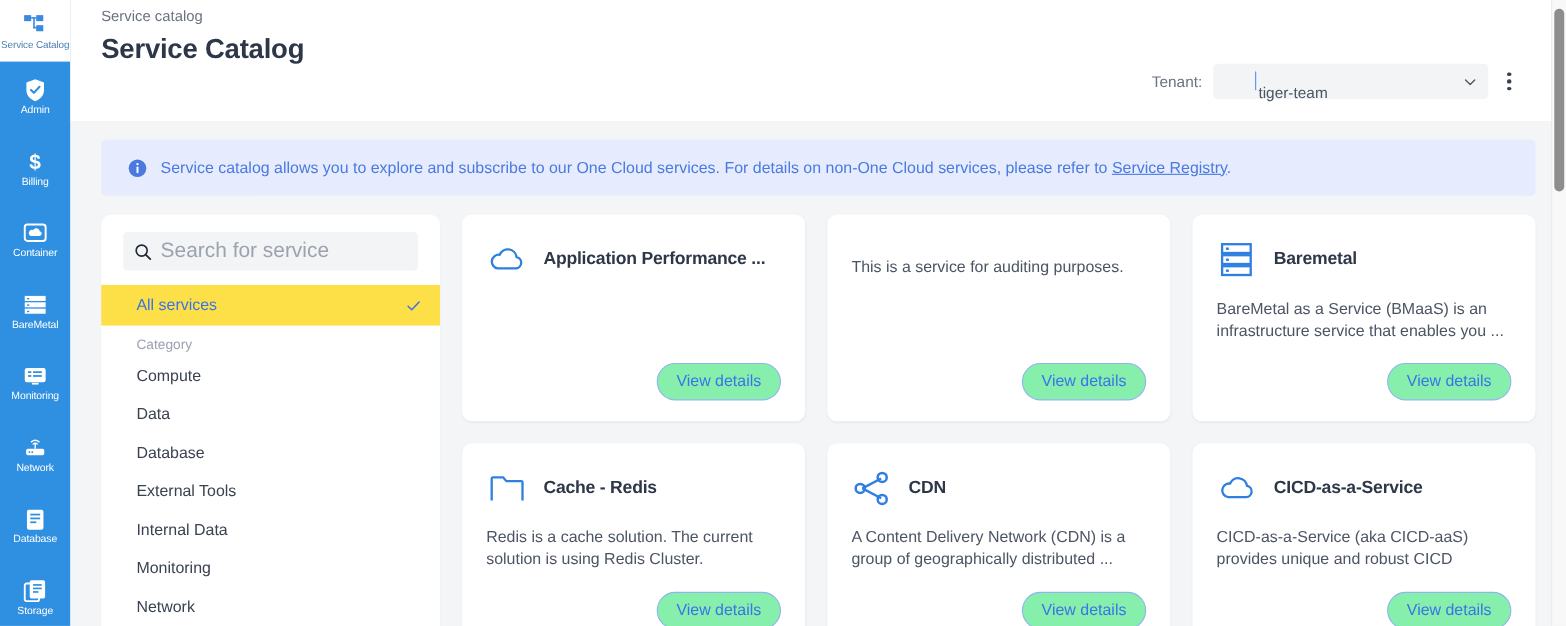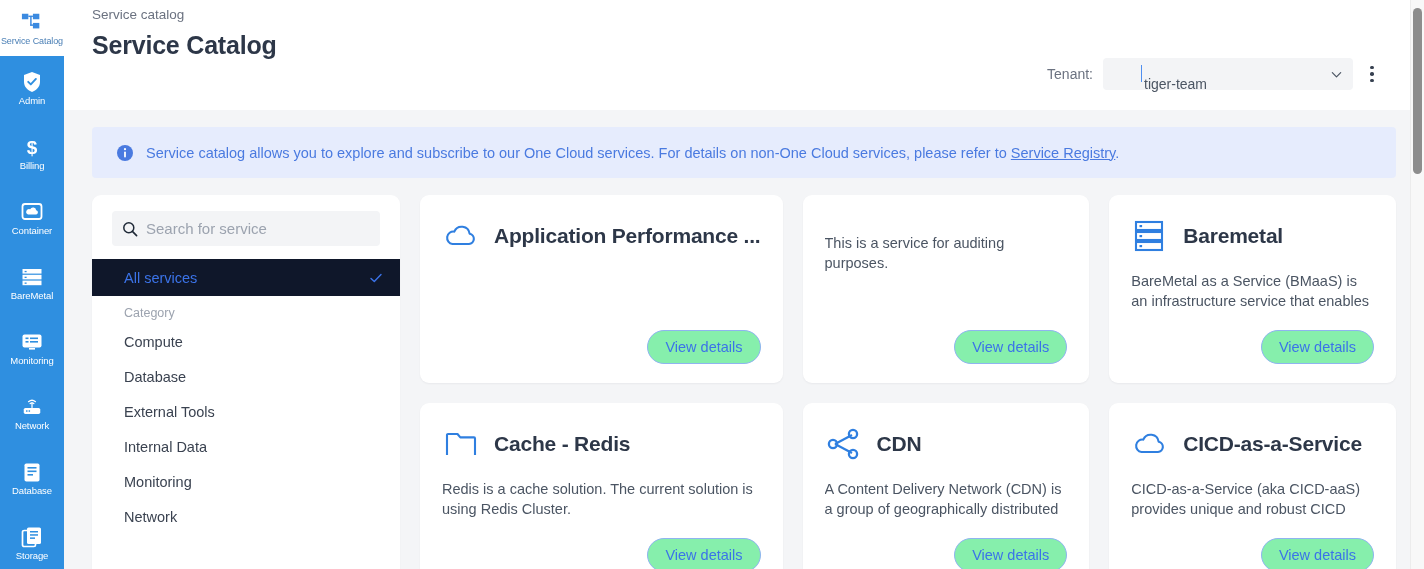--- a/index.html
+++ b/index.html
@@ -131,27 +131,27 @@
     background: #f3f4f6;
     border-radius: 4px;
     display: flex; align-items: center;
     padding: 0 10px;
     gap: 8px;
   }
   .search-box svg { flex: 0 0 16px; }
   .search-box input {
     border: none; outline: none; background: transparent;
     font-family: "Liberation Sans", sans-serif;
-    font-size: 15px; color: #374151;
+    font-size: 19px; color: #374151;
     width: 100%;
   }
   .search-box input::placeholder { color: #9ca3af; }
   .all-services {
     height: 37px;
-    background: #0f172a;
+    background: #fde047;
     display: flex; align-items: center;
     justify-content: space-between;
     padding: 0 16px 0 32px;
     cursor: pointer;
   }
   .all-services span { font-size: 14.5px; color: #3b73e8; }
   .cat-header {
     font-size: 12.5px; color: #9ca3af;
     padding: 10px 0 5px 32px;
   }
@@ -173,21 +173,21 @@
     background: #ffffff;
     border-radius: 9px;
     height: 188px;
     padding: 22px 22px 0 22px;
     box-shadow: 0 1px 2px rgba(16,24,40,0.05);
     display: flex; flex-direction: column;
   }
   .card-head { display: flex; align-items: center; gap: 14px; }
   .card-icon { width: 38px; height: 38px; flex: 0 0 38px; display:flex; align-items:center; justify-content:center; }
   .card-title {
-    font-size: 21px; font-weight: bold; color: #2d3748;
+    font-size: 16px; font-weight: bold; color: #2d3748;
     letter-spacing: -0.2px;
     white-space: nowrap; overflow: hidden;
   }
   .card-desc {
     margin-top: 16px;
     font-size: 14.5px; color: #4b5563;
     line-height: 20px;
     max-height: 40px;
     overflow: hidden;
   }
@@ -384,20 +384,21 @@
         <div class="all-services">
           <span>All services</span>
           <svg width="16" height="16" viewBox="0 0 16 16">
             <path d="M3 8.4 L6.3 11.6 L13 4.6" stroke="#3b73e8" stroke-width="1.4" fill="none" stroke-linecap="round" stroke-linejoin="round"></path>
           </svg>
         </div>
 
         <div class="cat-header">Category</div>
 
         <div class="cat-item">Compute</div>
+        <div class="cat-item">Data</div>
         <div class="cat-item">Database</div>
         <div class="cat-item">External Tools</div>
         <div class="cat-item">Internal Data</div>
         <div class="cat-item">Monitoring</div>
         <div class="cat-item">Network</div>
       </aside>
 
       <section class="cards">
 
         <div class="card">

